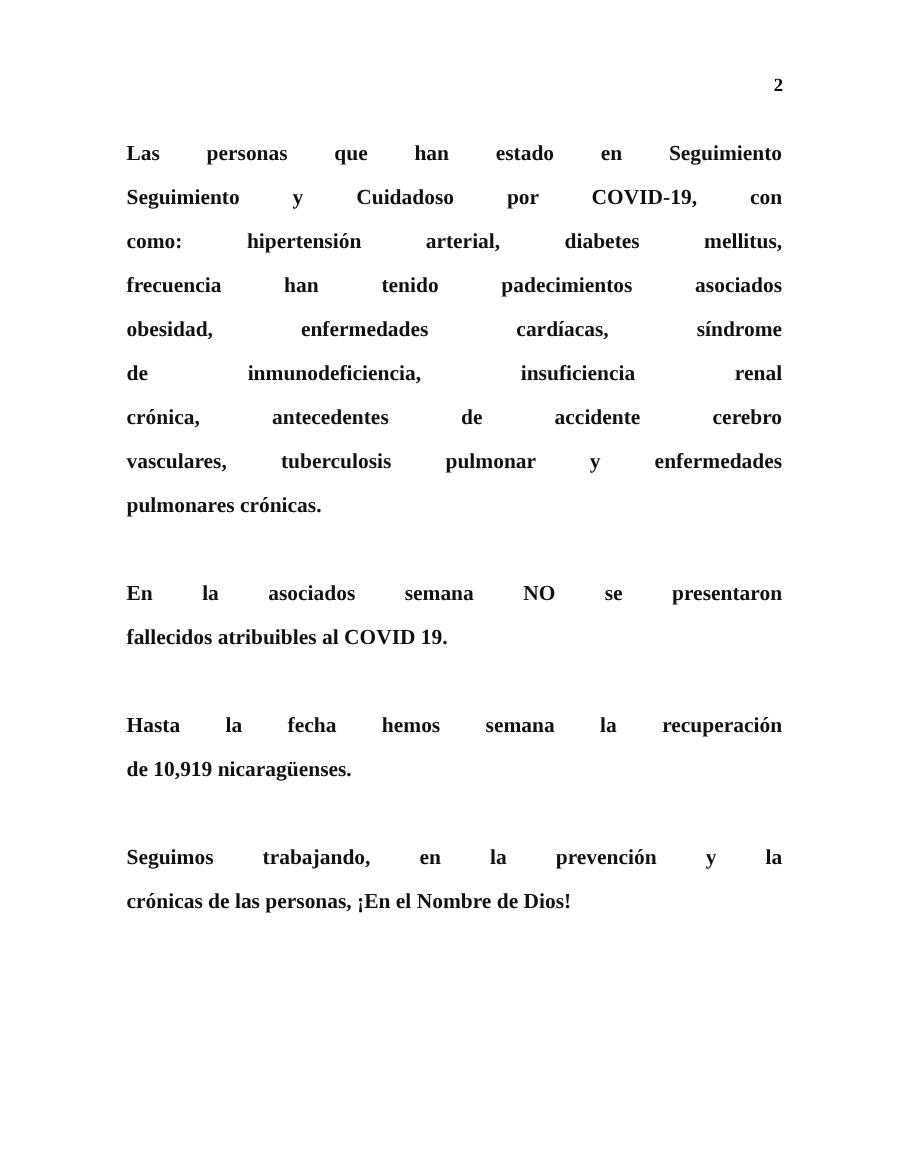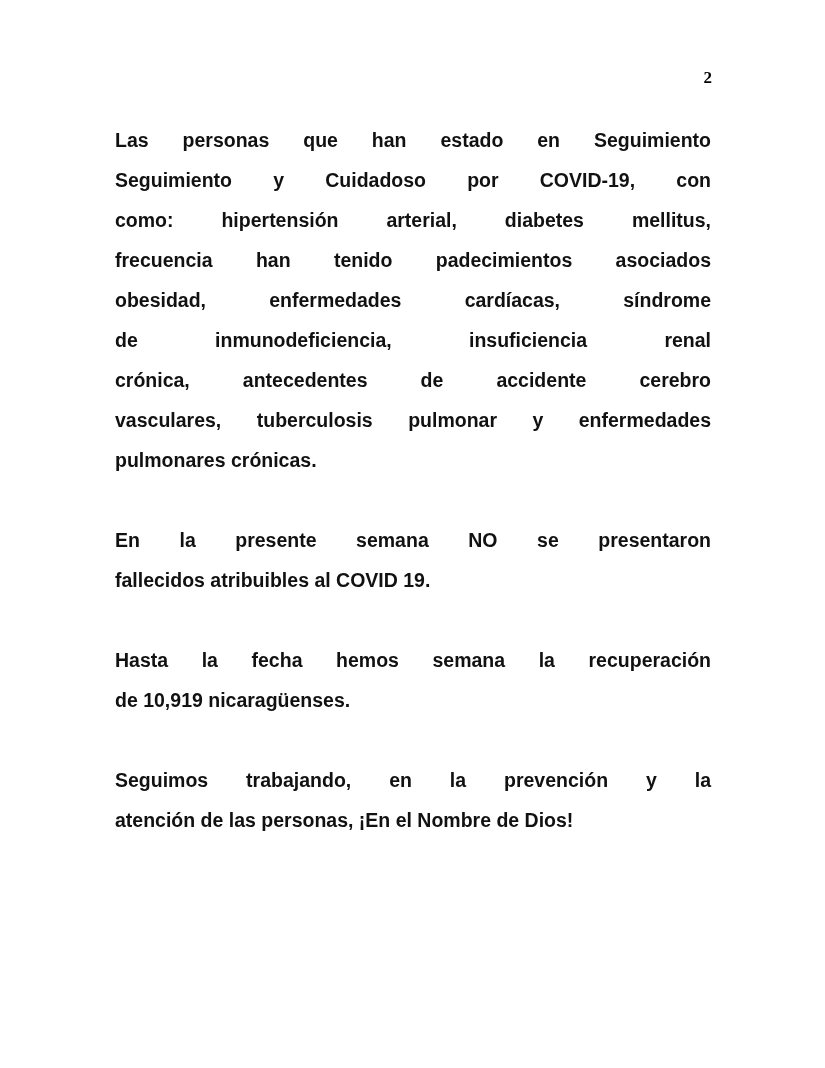--- a/index.html
+++ b/index.html
@@ -4,21 +4,21 @@
   <style>
     html, body { margin: 0; padding: 0; background: #ffffff; }
     body { width: 825px; height: 1068px; position: relative; overflow: hidden; }
     .page { position: absolute; left: 0; top: 0; width: 825px; height: 1068px; background: #ffffff; }
     .page-number {
       position: absolute; left: 690px; top: 68px; width: 22px; text-align: right;
       font-family: "Liberation Serif", serif; font-weight: bold; font-size: 17px; color: #000;
     }
     .body-text {
       position: absolute; left: 115px; top: 120px; width: 596px;
-      font-family: Liberation Sans, sans-serif; font-weight: bold; font-size: 19.5px;
+      font-family: Liberation Serif, serif; font-weight: bold; font-size: 19.5px;
       color: #111; line-height: 40px;
     }
     .line {
       display: block; height: 40px; white-space: nowrap;
       text-align: justify; text-align-last: justify;
     }
     .line.last { text-align-last: left; }
     .para { margin-bottom: 40px; }
   </style>
 </head>
@@ -34,27 +34,27 @@
       <span class="line">como: hipertensión arterial, diabetes mellitus,</span>
       <span class="line">frecuencia han tenido padecimientos asociados</span>
       <span class="line">obesidad, enfermedades cardíacas, síndrome</span>
       <span class="line">de inmunodeficiencia, insuficiencia renal</span>
       <span class="line">crónica, antecedentes de accidente cerebro</span>
       <span class="line">vasculares, tuberculosis pulmonar y enfermedades</span>
       <span class="line last">pulmonares crónicas.</span>
     </div>
 
     <div class="para">
-      <span class="line">En la presente semana NO se presentaron</span>
+      <span class="line">En la asociados semana NO se presentaron</span>
       <span class="line last">fallecidos atribuibles al COVID 19.</span>
     </div>
 
     <div class="para">
       <span class="line">Hasta la fecha hemos semana la recuperación</span>
       <span class="line last">de 10,919 nicaragüenses.</span>
     </div>
 
     <div class="para">
       <span class="line">Seguimos trabajando, en la prevención y la</span>
-      <span class="line last">atención de las personas, ¡En el Nombre de Dios!</span>
+      <span class="line last">crónicas de las personas, ¡En el Nombre de Dios!</span>
     </div>
   </div>
 </div>
 
 </body></html>

